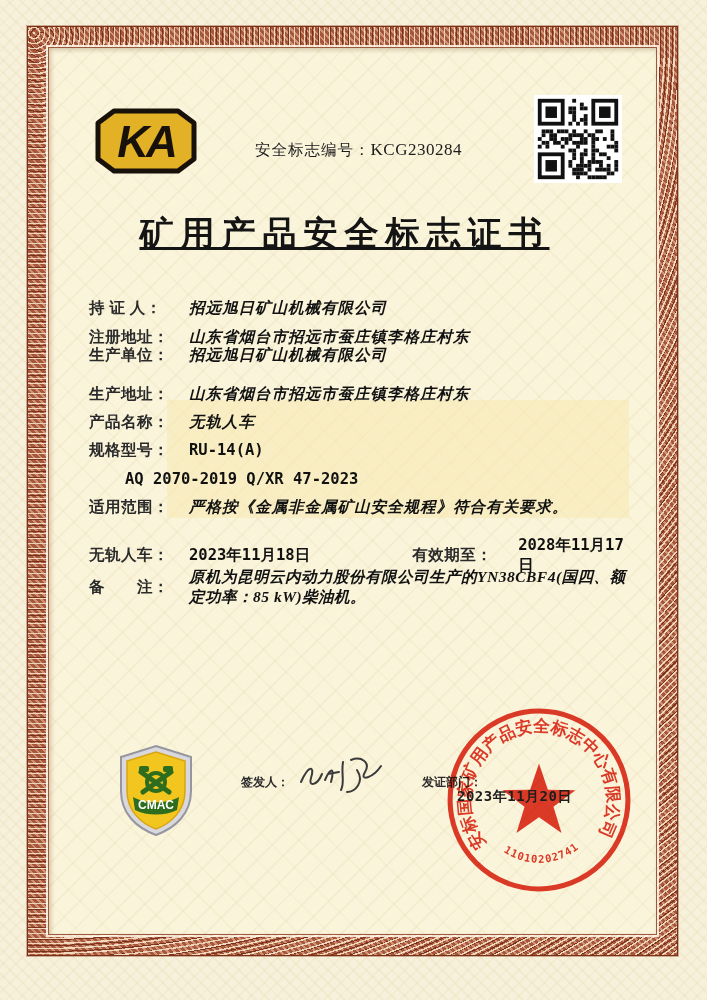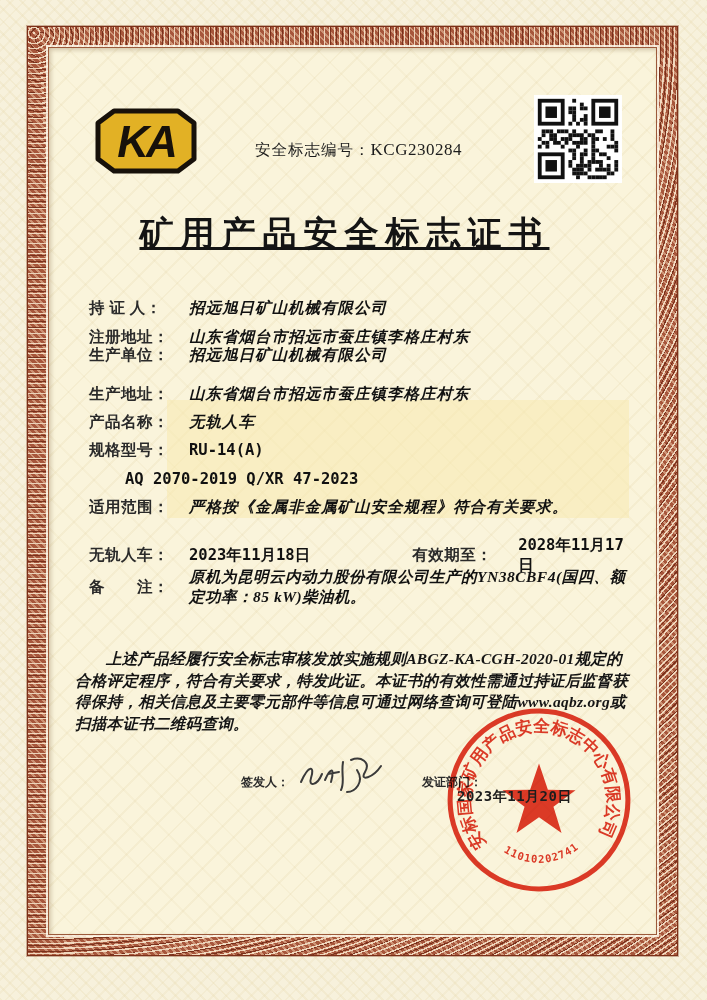--- a/index.html
+++ b/index.html
@@ -290,22 +290,36 @@
         <span class="val-code date-val">2023年11月18日</span>
         <span class="lbl-auto date-lbl2">有效期至：</span>
         <span class="val-code" style="margin-left:26px">2028年11月17日</span>
       </div>
 
       <div class="row r-remark">
         <span class="lbl">备　　注：</span>
         <span class="val-cn remark-val">原机为昆明云内动力股份有限公司生产的YN38CBF4(国四、额定功率：85 kW)柴油机。</span>
       </div>
 
-      <div class="statement">上述产品经履行安全标志审核发放实施规则ABGZ-KA-CGH-2020-01规定的合格评定程序，符合有关要求，特发此证。本证书的有效性需通过持证后监督获得保持，相关信息及主要零元部件等信息可通过网络查询可登陆www.aqbz.org或扫描本证书二维码查询。</div>
-
+
+      <div class="badge">
+        <svg width="82" height="94" viewBox="0 0 82 94">
+          <path d="M41,2 L76,13 V47 C76,70 60,84 41,91 C22,84 6,70 6,47 V13 Z" fill="#d8d8de" stroke="#96969e" stroke-width="2"></path>
+          <path d="M41,8 L70,17 V47 C70,66 57,79 41,85 C25,79 12,66 12,47 V17 Z" fill="#f2c61e" stroke="#d9a513" stroke-width="1.5"></path>
+          <g stroke="#2e6d1e" stroke-width="5" stroke-linecap="round">
+            <line x1="26" y1="28" x2="54" y2="48"></line>
+            <line x1="56" y1="28" x2="28" y2="48"></line>
+          </g>
+          <circle cx="41" cy="38" r="9" fill="none" stroke="#2e6d1e" stroke-width="4"></circle>
+          <rect x="24" y="22" width="10" height="6" rx="2" fill="#2e6d1e"></rect>
+          <rect x="48" y="22" width="10" height="6" rx="2" fill="#2e6d1e"></rect>
+          <path d="M18,53 C30,60 52,60 64,53 L62,66 C50,72 32,72 20,66 Z" fill="#2e6d1e"></path>
+          <text x="41" y="65" text-anchor="middle" font-family="Liberation Sans, sans-serif" font-size="12" font-weight="bold" fill="#ffffff">CMAC</text>
+        </svg>
+      </div>
 
       <div class="footer-line">
         <span>签发人：</span>
         <svg class="sig" width="96" height="46" viewBox="0 0 96 46">
           <g fill="none" stroke="#3a3a3a" stroke-width="2" stroke-linecap="round">
             <path d="M6,30 C14,12 20,14 16,26 C13,35 22,34 27,22"></path>
             <path d="M30,28 C36,14 40,16 36,30 M33,22 L44,20"></path>
             <path d="M48,10 C46,22 50,30 46,38"></path>
             <path d="M56,8 C66,4 76,10 70,20 C64,30 78,26 86,14 M62,18 C70,30 60,40 52,40"></path>
           </g>

